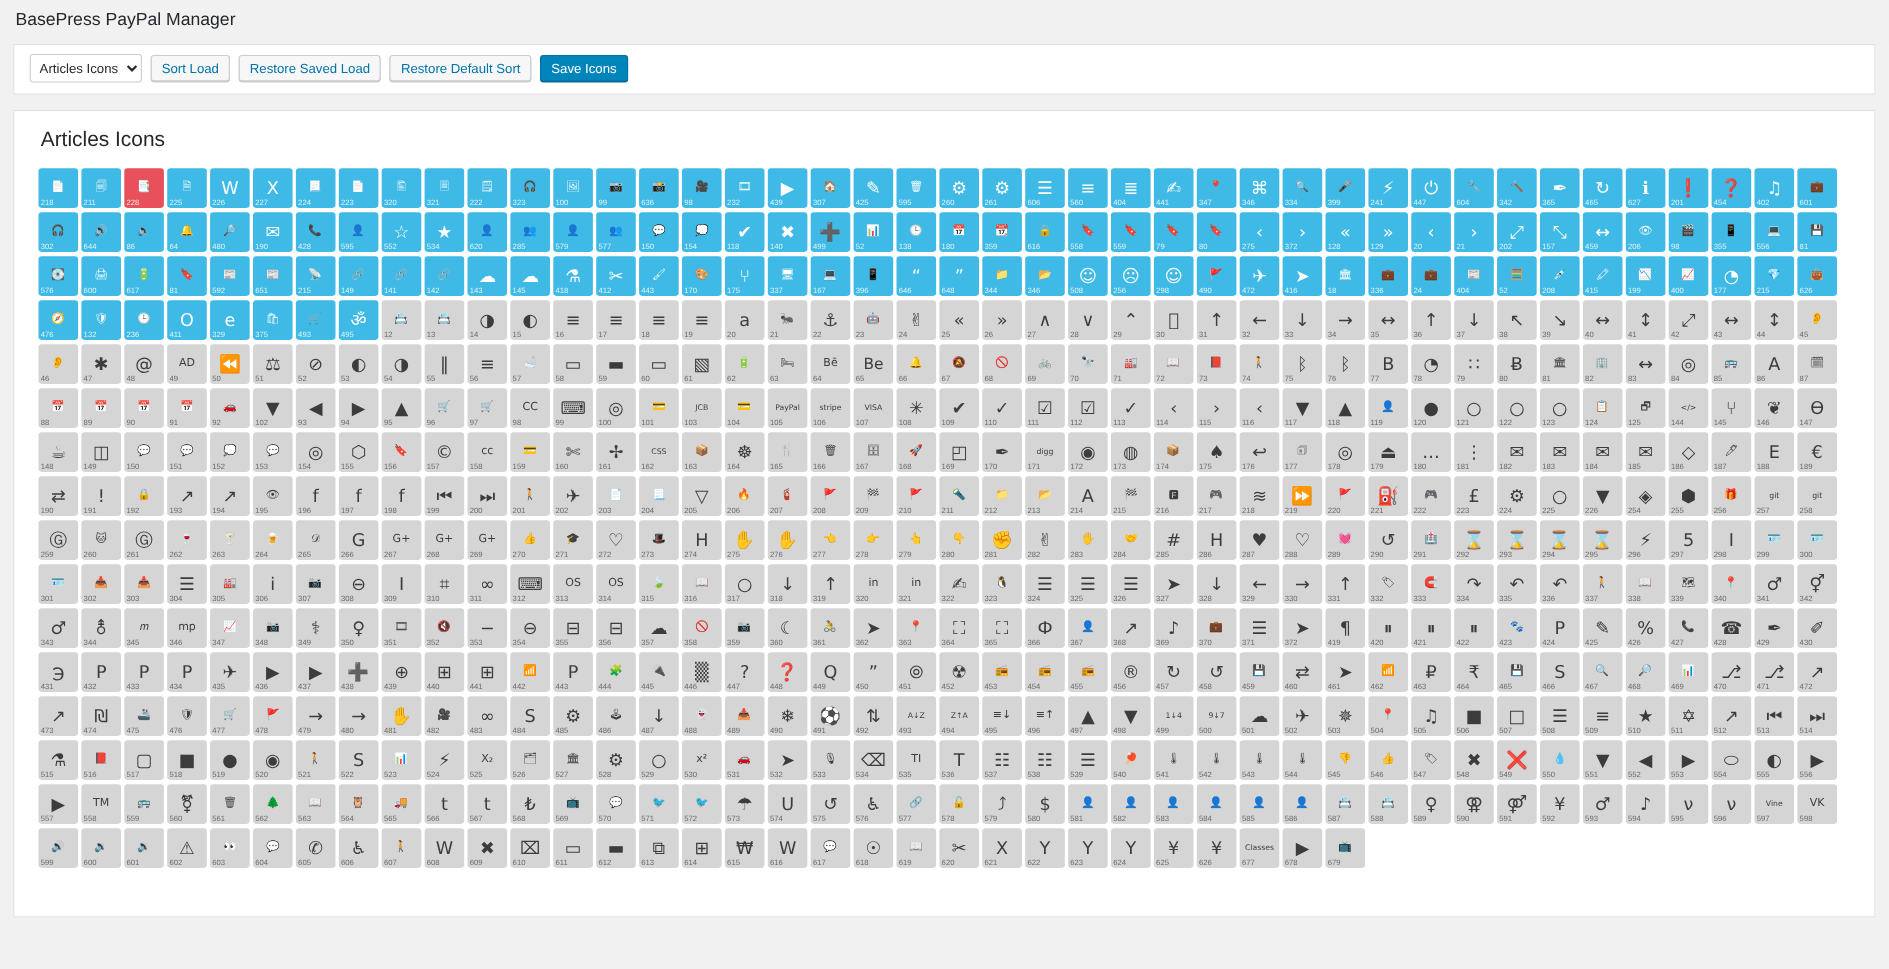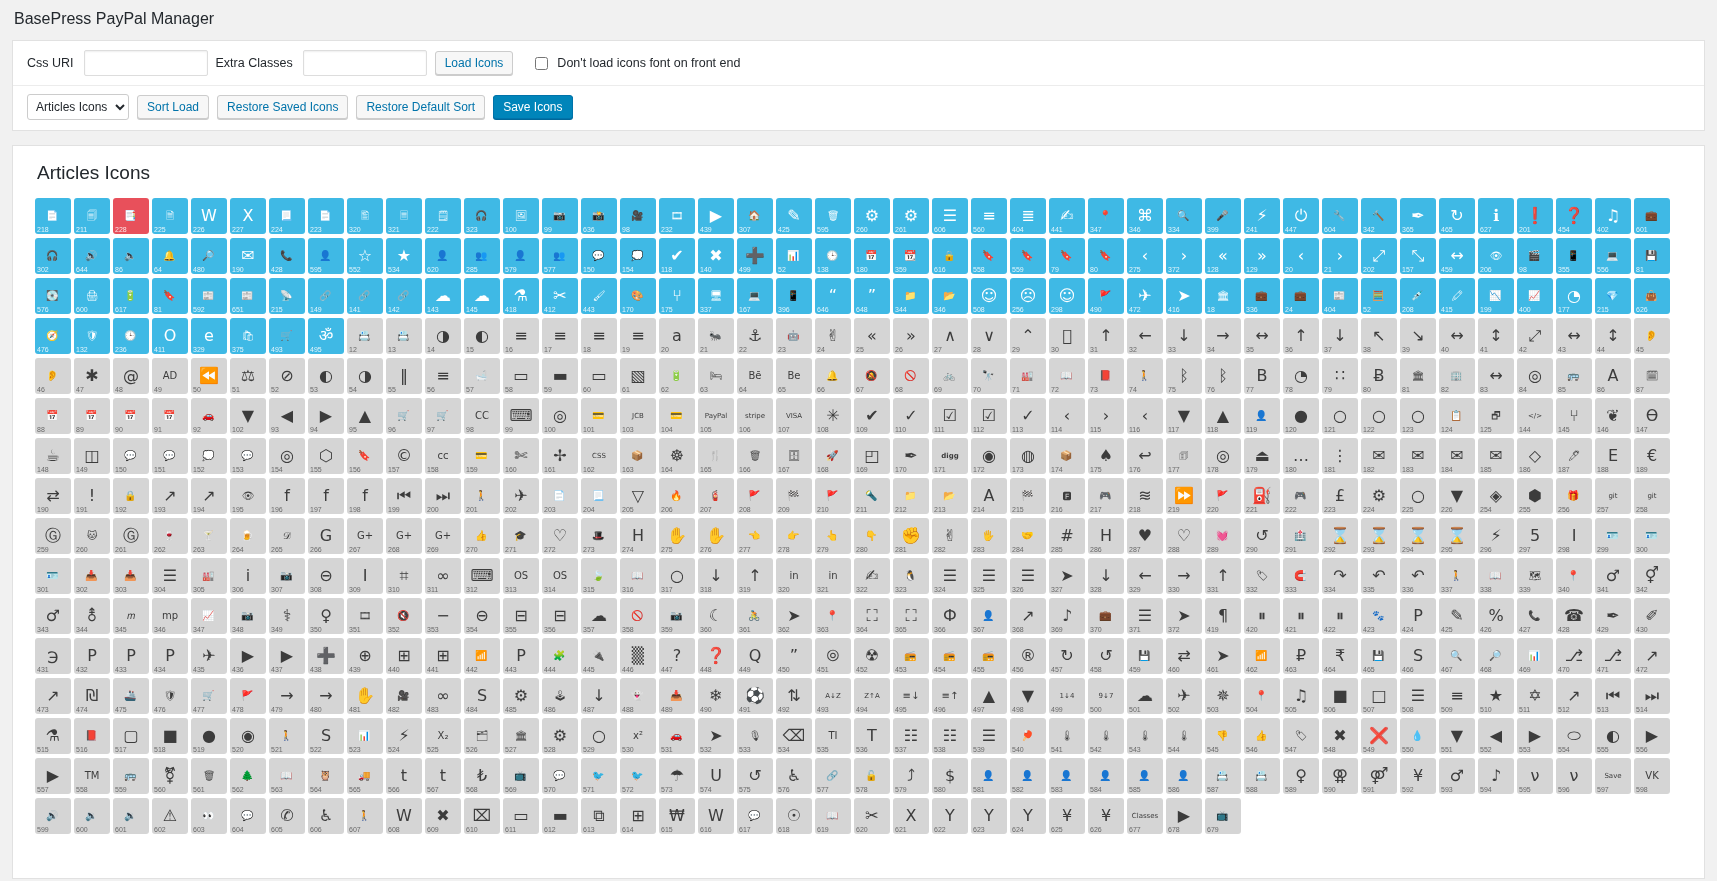--- a/index.html
+++ b/index.html
@@ -144,37 +144,26 @@
     pointer-events: none;
   }
   .icon-cell.off .num { color: #555; }
 </style>
 </head>
 <body>
 
 <div class="app-title">BasePress PayPal Manager</div>
 
 <div class="panel">
-  <div class="toolbar-row">
-    <span class="field-label">Css URI</span>
-    <input class="text-field css-uri" type="text" placeholder="" style="">
-    <span class="field-label">Extra Classes</span>
-    <input class="text-field extra-classes" type="text" placeholder="" style="">
-    <button class="btn">Load Icons</button>
-    <label class="checkbox-wrap">
-      <input type="checkbox" style="">
-      <span>Don't load icons font on front end</span>
-    </label>
-  </div>
   <div class="toolbar-row second">
     <select class="icon-set">
       <option>Articles Icons</option>
     </select>
     <button class="btn">Sort Load</button>
-    <button class="btn">Restore Saved Icons</button>
+    <button class="btn">Restore Saved Load</button>
     <button class="btn">Restore Default Sort</button>
     <button class="btn primary">Save Icons</button>
   </div>
 </div>
 
 <div class="section">
   <div class="section-title">Articles Icons</div>
   <div class="icon-grid" id="icon-grid">
       <div class="icon-cell on">
         <span class="glyph" style="font-size: 10px;">📄</span>
@@ -918,21 +907,21 @@
       </div>
       <div class="icon-cell off">
         <span class="glyph" style="font-size: 10px;">🛏</span>
         <span class="num">63</span>
       </div>
       <div class="icon-cell off">
         <span class="glyph" style="font-size: 10px;">Bē</span>
         <span class="num">64</span>
       </div>
       <div class="icon-cell off">
-        <span class="glyph" style="font-size: 10px; text-align: right;">Be</span>
+        <span class="glyph" style="font-size: 14px; text-align: right;">Be</span>
         <span class="num">65</span>
       </div>
       <div class="icon-cell off">
         <span class="glyph" style="font-size: 10px;">🔔</span>
         <span class="num">66</span>
       </div>
       <div class="icon-cell off">
         <span class="glyph" style="font-size: 10px;">🔕</span>
         <span class="num">67</span>
       </div>
@@ -1270,21 +1259,21 @@
       </div>
       <div class="icon-cell off">
         <span class="glyph">◰</span>
         <span class="num">169</span>
       </div>
       <div class="icon-cell off">
         <span class="glyph">✒</span>
         <span class="num">170</span>
       </div>
       <div class="icon-cell off">
-        <span class="glyph" style="font-size: 7px; font-weight: bold;">digg</span>
+        <span class="glyph" style="font-size: 7px;">digg</span>
         <span class="num">171</span>
       </div>
       <div class="icon-cell off">
         <span class="glyph">◉</span>
         <span class="num">172</span>
       </div>
       <div class="icon-cell off">
         <span class="glyph">◍</span>
         <span class="num">173</span>
       </div>
@@ -2682,21 +2671,21 @@
       </div>
       <div class="icon-cell off">
         <span class="glyph">ν</span>
         <span class="num">595</span>
       </div>
       <div class="icon-cell off">
         <span class="glyph">ν</span>
         <span class="num">596</span>
       </div>
       <div class="icon-cell off">
-        <span class="glyph" style="font-size: 7px;">Save</span>
+        <span class="glyph" style="font-size: 7px;">Vine</span>
         <span class="num">597</span>
       </div>
       <div class="icon-cell off">
         <span class="glyph" style="font-size: 10px;">VK</span>
         <span class="num">598</span>
       </div>
       <div class="icon-cell off">
         <span class="glyph" style="font-size: 10px;">🔊</span>
         <span class="num">599</span>
       </div>

